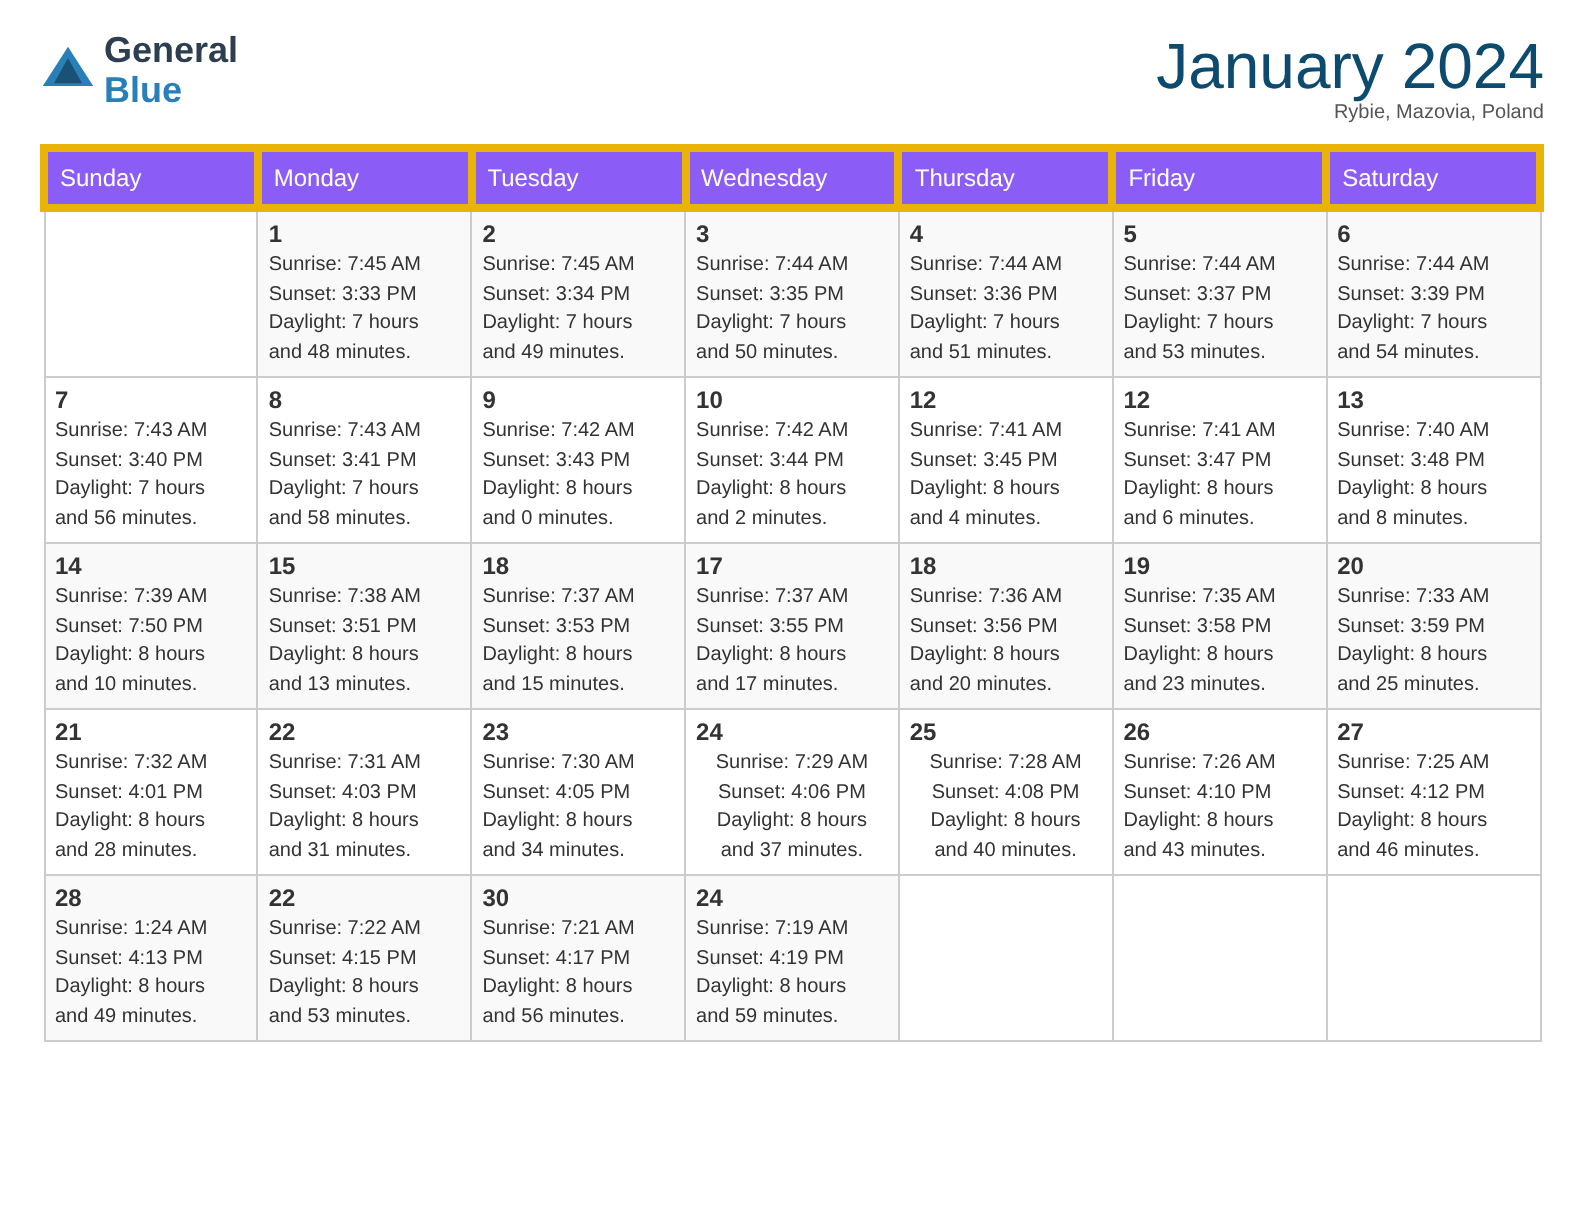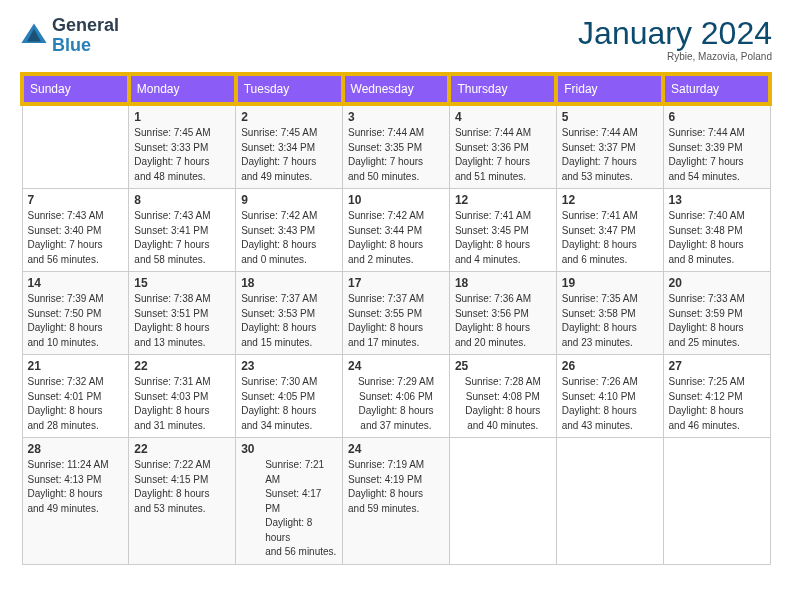--- a/index.html
+++ b/index.html
@@ -307,35 +307,35 @@
           <span class="day-num">27</span>
           <div class="day-info" style="white-space: pre-line;">Sunrise: 7:25 AM
 Sunset: 4:12 PM
 Daylight: 8 hours
 and 46 minutes.</div>
         </td>
       </tr>
       <tr>
         <td>
           <span class="day-num">28</span>
-          <div class="day-info" style="white-space: pre-line;">Sunrise: 11:24 AM
+          <div class="day-info" style="white-space: pre-line;">Sunrise: 1:24 AM
 Sunset: 4:13 PM
 Daylight: 8 hours
 and 49 minutes.</div>
         </td>
         <td>
           <span class="day-num">22</span>
           <div class="day-info" style="white-space: pre-line;">Sunrise: 7:22 AM
 Sunset: 4:15 PM
 Daylight: 8 hours
 and 53 minutes.</div>
         </td>
         <td>
           <span class="day-num">30</span>
-          <div class="day-info" style="white-space: pre-line; margin-left: 24px;">Sunrise: 7:21 AM
+          <div class="day-info" style="white-space: pre-line;">Sunrise: 7:21 AM
 Sunset: 4:17 PM
 Daylight: 8 hours
 and 56 minutes.</div>
         </td>
         <td>
           <span class="day-num">24</span>
           <div class="day-info" style="white-space: pre-line;">Sunrise: 7:19 AM
 Sunset: 4:19 PM
 Daylight: 8 hours
 and 59 minutes.</div>

